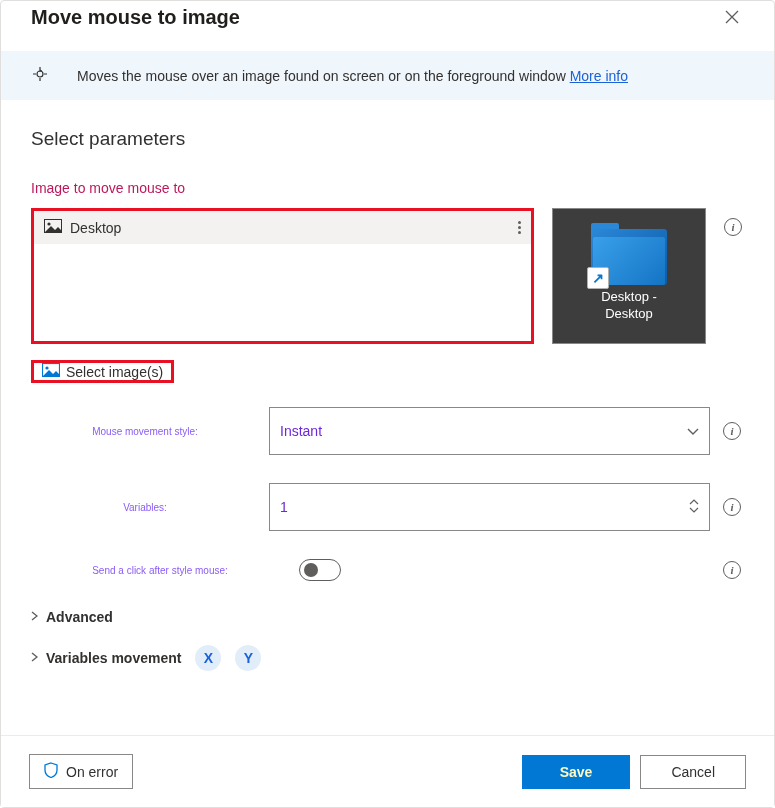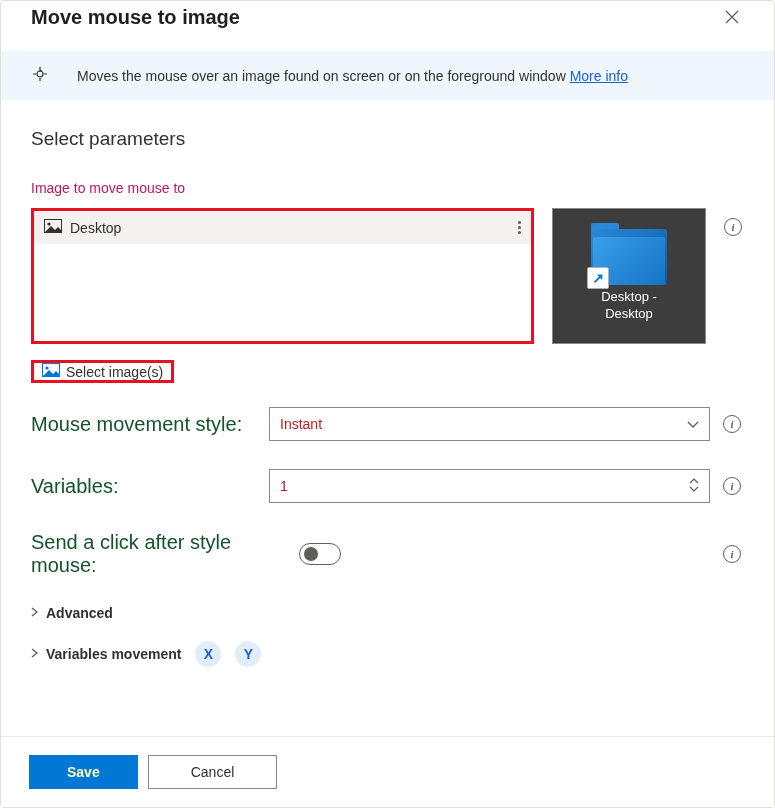--- a/index.html
+++ b/index.html
@@ -199,39 +199,40 @@
     margin-bottom: 24px;
   }
   .param-row {
     display: flex;
     align-items: center;
     margin-bottom: 28px;
     gap: 10px;
   }
   .param-row .label-col {
     width: 228px;
-    font-size: 20px;
-    color: #14532d;
+    font-size: 10px;
+    color: #8b5cf6;
+    text-align: center;
   }
   .param-row .input-col {
     flex: 1;
   }
   .param-row .info-col {
     width: 24px;
     display: flex;
     justify-content: center;
   }
   .select-input, .num-input {
     width: 100%;
-    height: 34px;
+    height: 48px;
     border: 1px solid #8a8886;
     background: #fff;
     padding: 0 10px;
     font-size: 14px;
-    color: #b91c1c;
+    color: #6d28d9;
     display: flex;
     align-items: center;
     justify-content: space-between;
     cursor: pointer;
   }
   .num-input {
     position: relative;
   }
   .spinner {
     display: flex;
@@ -316,21 +317,21 @@
     border: none;
     padding: 8px 38px;
     font-size: 14px;
     font-weight: 600;
     cursor: pointer;
   }
   .secondary-btn {
     background: #fff;
     color: #323130;
     border: 1px solid #8a8886;
-    padding: 8px 42px;
+    padding: 8px 30px;
     font-size: 14px;
     cursor: pointer;
   }
   .dots-vert {
     color: #605e5c;
     letter-spacing: 0;
     font-size: 16px;
     line-height: 4px;
     display: flex;
     flex-direction: column;
@@ -488,19 +489,27 @@
           </svg>
       </span>
       <span>Variables movement</span>
       <span class="var-pill">X</span>
       <span class="var-pill">Y</span>
     </div>
 
   </div>
 
   <div class="footer">
+    <button class="on-error-btn">
+      <span>
+        <svg width="14" height="16" viewBox="0 0 14 16">
+            <path d="M7 1 L13 3 V8 C13 12 10 14.5 7 15.5 C4 14.5 1 12 1 8 V3 Z" fill="none" stroke="#0078d4" stroke-width="1.3"></path>
+          </svg>
+      </span>
+      <span>On error</span>
+    </button>
     <div class="footer-right">
       <button class="primary-btn">Save</button>
       <button class="secondary-btn">Cancel</button>
     </div>
   </div>
 
 </div>
 
 </body></html>

